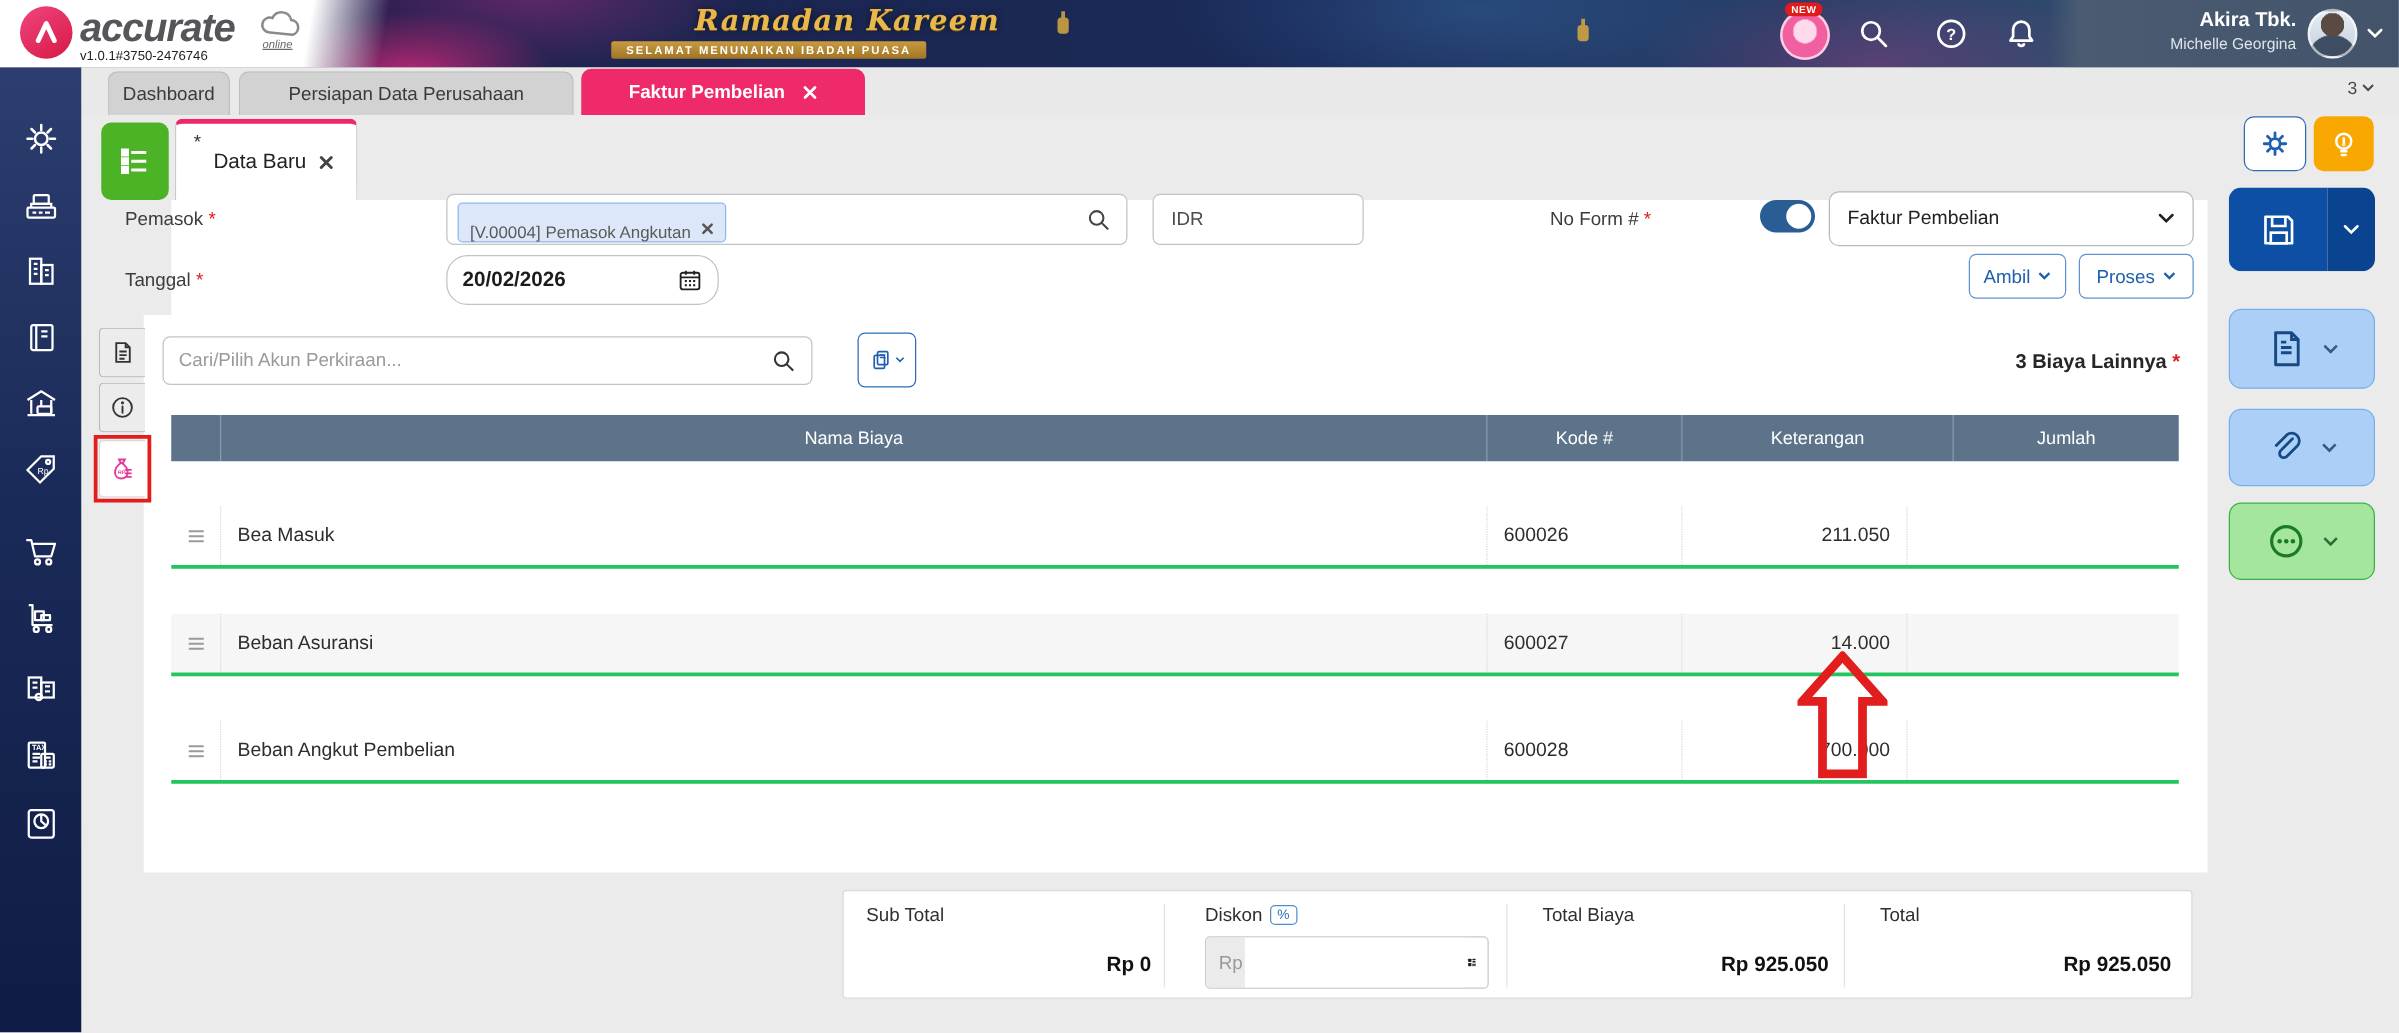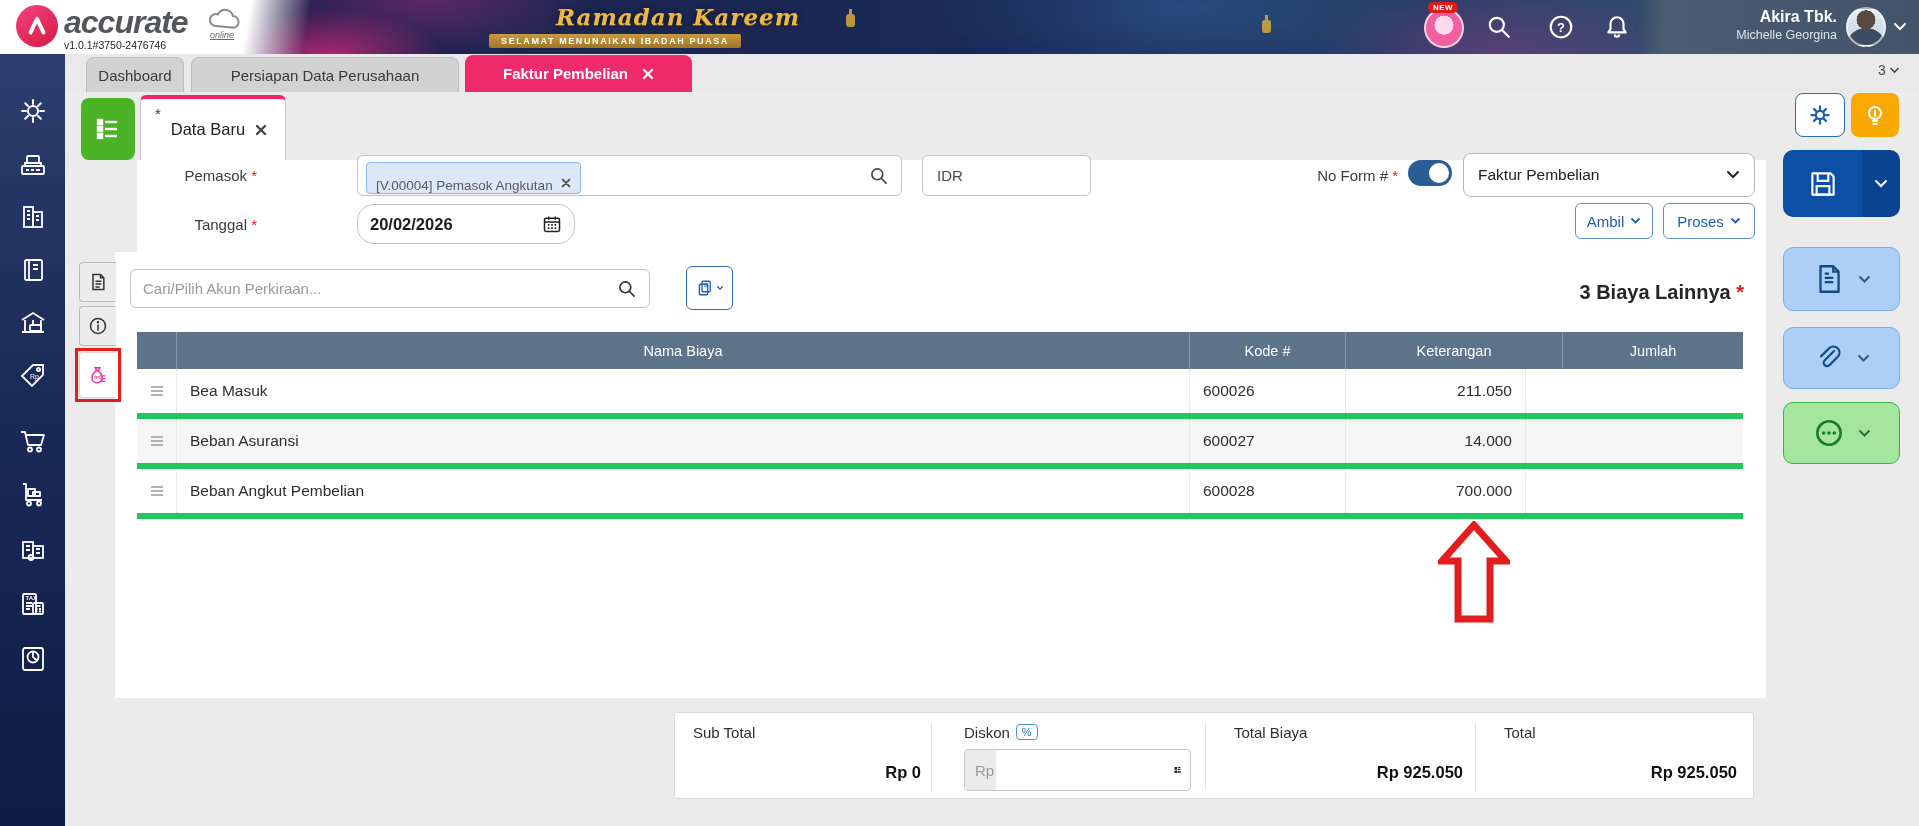--- a/index.html
+++ b/index.html
@@ -71,21 +71,21 @@
     border:1px solid #c9c9c9; border-bottom:none; border-top:4px solid #f0266c; border-radius:6px 6px 0 0;
     display:flex; align-items:center; justify-content:center; gap:10px; font-size:16.5px; color:#222; }
   .dirty { font-size:15px; color:#333; align-self:flex-start; margin:6px 0 0 -4px; }
 
   .btn-gear-top { left:1795px; top:93px; width:50px; height:44px; background:#fff; border:1.5px solid #2e6cb5;
     border-radius:8px; display:flex; align-items:center; justify-content:center; }
   .btn-bulb-top { left:1851px; top:93px; width:48px; height:44px; background:#f8a801; border-radius:8px;
     display:flex; align-items:center; justify-content:center; }
 
   
-  .flabel { font-size:15px; color:#3c3c3c; text-align:right; }
+  .flabel { font-size:15px; color:#3c3c3c; }
   .lbl-pemasok { left:100px; top:167px; width:157px; }
   .lbl-tanggal { left:100px; top:216px; width:157px; }
   .lbl-noform  { left:1240px; top:167px; width:158px; }
   .input-box { background:#fff; border:1px solid #c3c3c3; border-radius:6px; }
   .input-pemasok { left:357px; top:155px; width:545px; height:41px; }
   .chip { left:8px; top:6px; height:28px; padding:15px 9px; background:#dce8fa; border:1px solid #8fb6ea; border-radius:4px;
     display:inline-flex; align-items:flex-start; gap:8px; font-size:13.5px; color:#5a5a5a; }
   .input-idr { left:922px; top:155px; width:169px; height:41px; font-size:15px; color:#4a4a4a;
     padding:0 14px; line-height:39px; }
   .toggle { left:1408px; top:160px; width:44px; height:26px; background:#2b5d95; border-radius:13px; }
@@ -106,29 +106,29 @@
   .mini-info { top:306px; height:40px; }
   .mini-bag { top:352px; height:46px; background:#fff; border-color:#d8d8d8; }
   .annot-box { left:75px; top:348px; width:46px; height:54px; border:3px solid #e11d1d; }
 
   
   .search-akun { left:130px; top:269px; width:520px; height:39px; display:flex; align-items:center; padding:0 12px; }
   .search-akun input { flex:1; border:none; outline:none; font-size:15px; color:#333; font-family:inherit; background:transparent; }
   .search-akun input::placeholder { color:#9a9a9a; }
   .btn-copy { left:686px; top:266px; width:47px; height:44px; background:#fff; border:1px solid #2e6cb5; border-radius:6px;
     display:flex; align-items:center; justify-content:center; gap:2px; }
-  .detail-heading { left:1300px; top:281px; width:444px; text-align:right; font-size:20px; font-weight:600; color:#262626; }
+  .detail-heading { left:1300px; top:281px; width:444px; text-align:right; font-size:16px; font-weight:600; color:#262626; }
 
   
   .table { left:137px; top:332px; width:1606px; }
   .thead { display:flex; height:37px; background:#5d7389; color:#fff; font-size:14.5px; align-items:center; }
   .th { display:flex; align-items:center; justify-content:center; height:100%; border-right:1px solid rgba(255,255,255,.28); }
   .th:last-child { border-right:none; }
-  .trow { display:flex; height:50px; align-items:flex-start; background:#fff; border-bottom:6px solid #22c55e;
-    font-size:15.5px; color:#2d2d2d; }
+  .trow { display:flex; height:50px; align-items:flex-start; background:#fff; border-bottom:3px solid #22c55e;
+    font-size:15.5px; color:#2d2d2d;margin-top:36px; }
   .trow.alt { background:#f6f6f6; }
   .td { height:100%; display:flex; align-items:center; border-right:1px dotted #d9d9d9; }
   .td:last-child { border-right:none; }
   .c-handle { width:40px; justify-content:center; }
   .c-nama { width:1013px; padding-left:13px; }
   .c-kode { width:156px; padding-left:13px; }
   .c-jumlah { width:180px; justify-content:flex-end; padding-right:13px; }
   .c-ket { width:217px; }
   .th.c-nama, .th.c-kode, .th.c-jumlah { justify-content:center; padding:0; }
 

